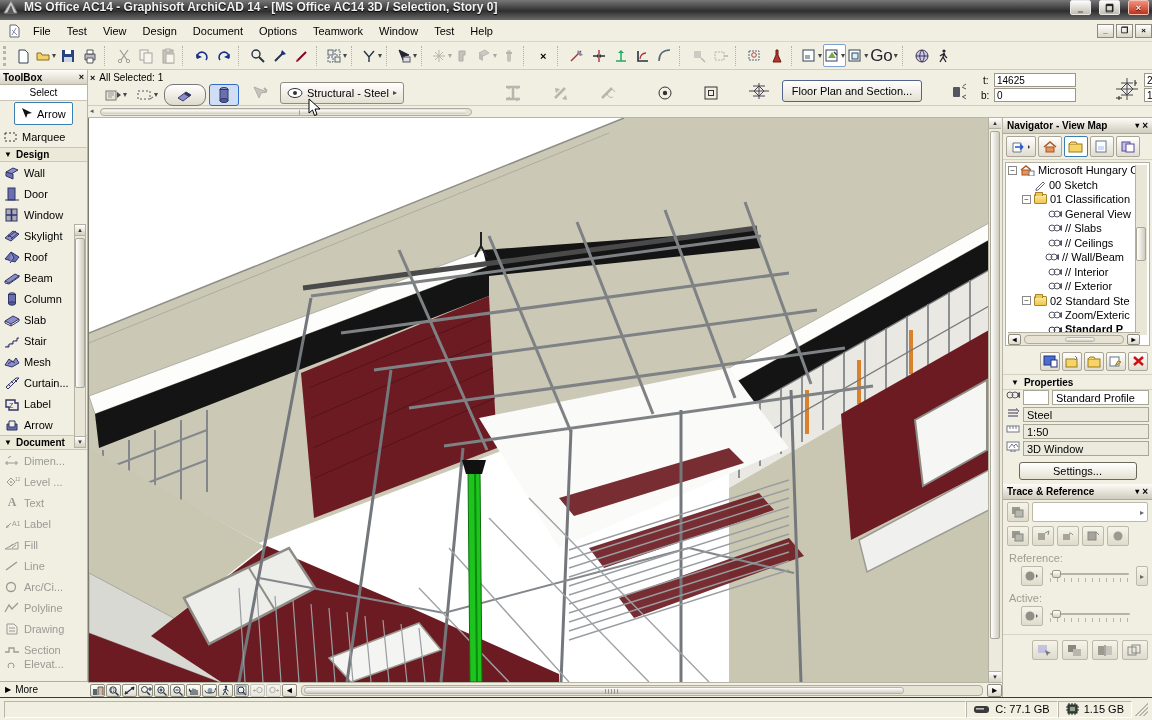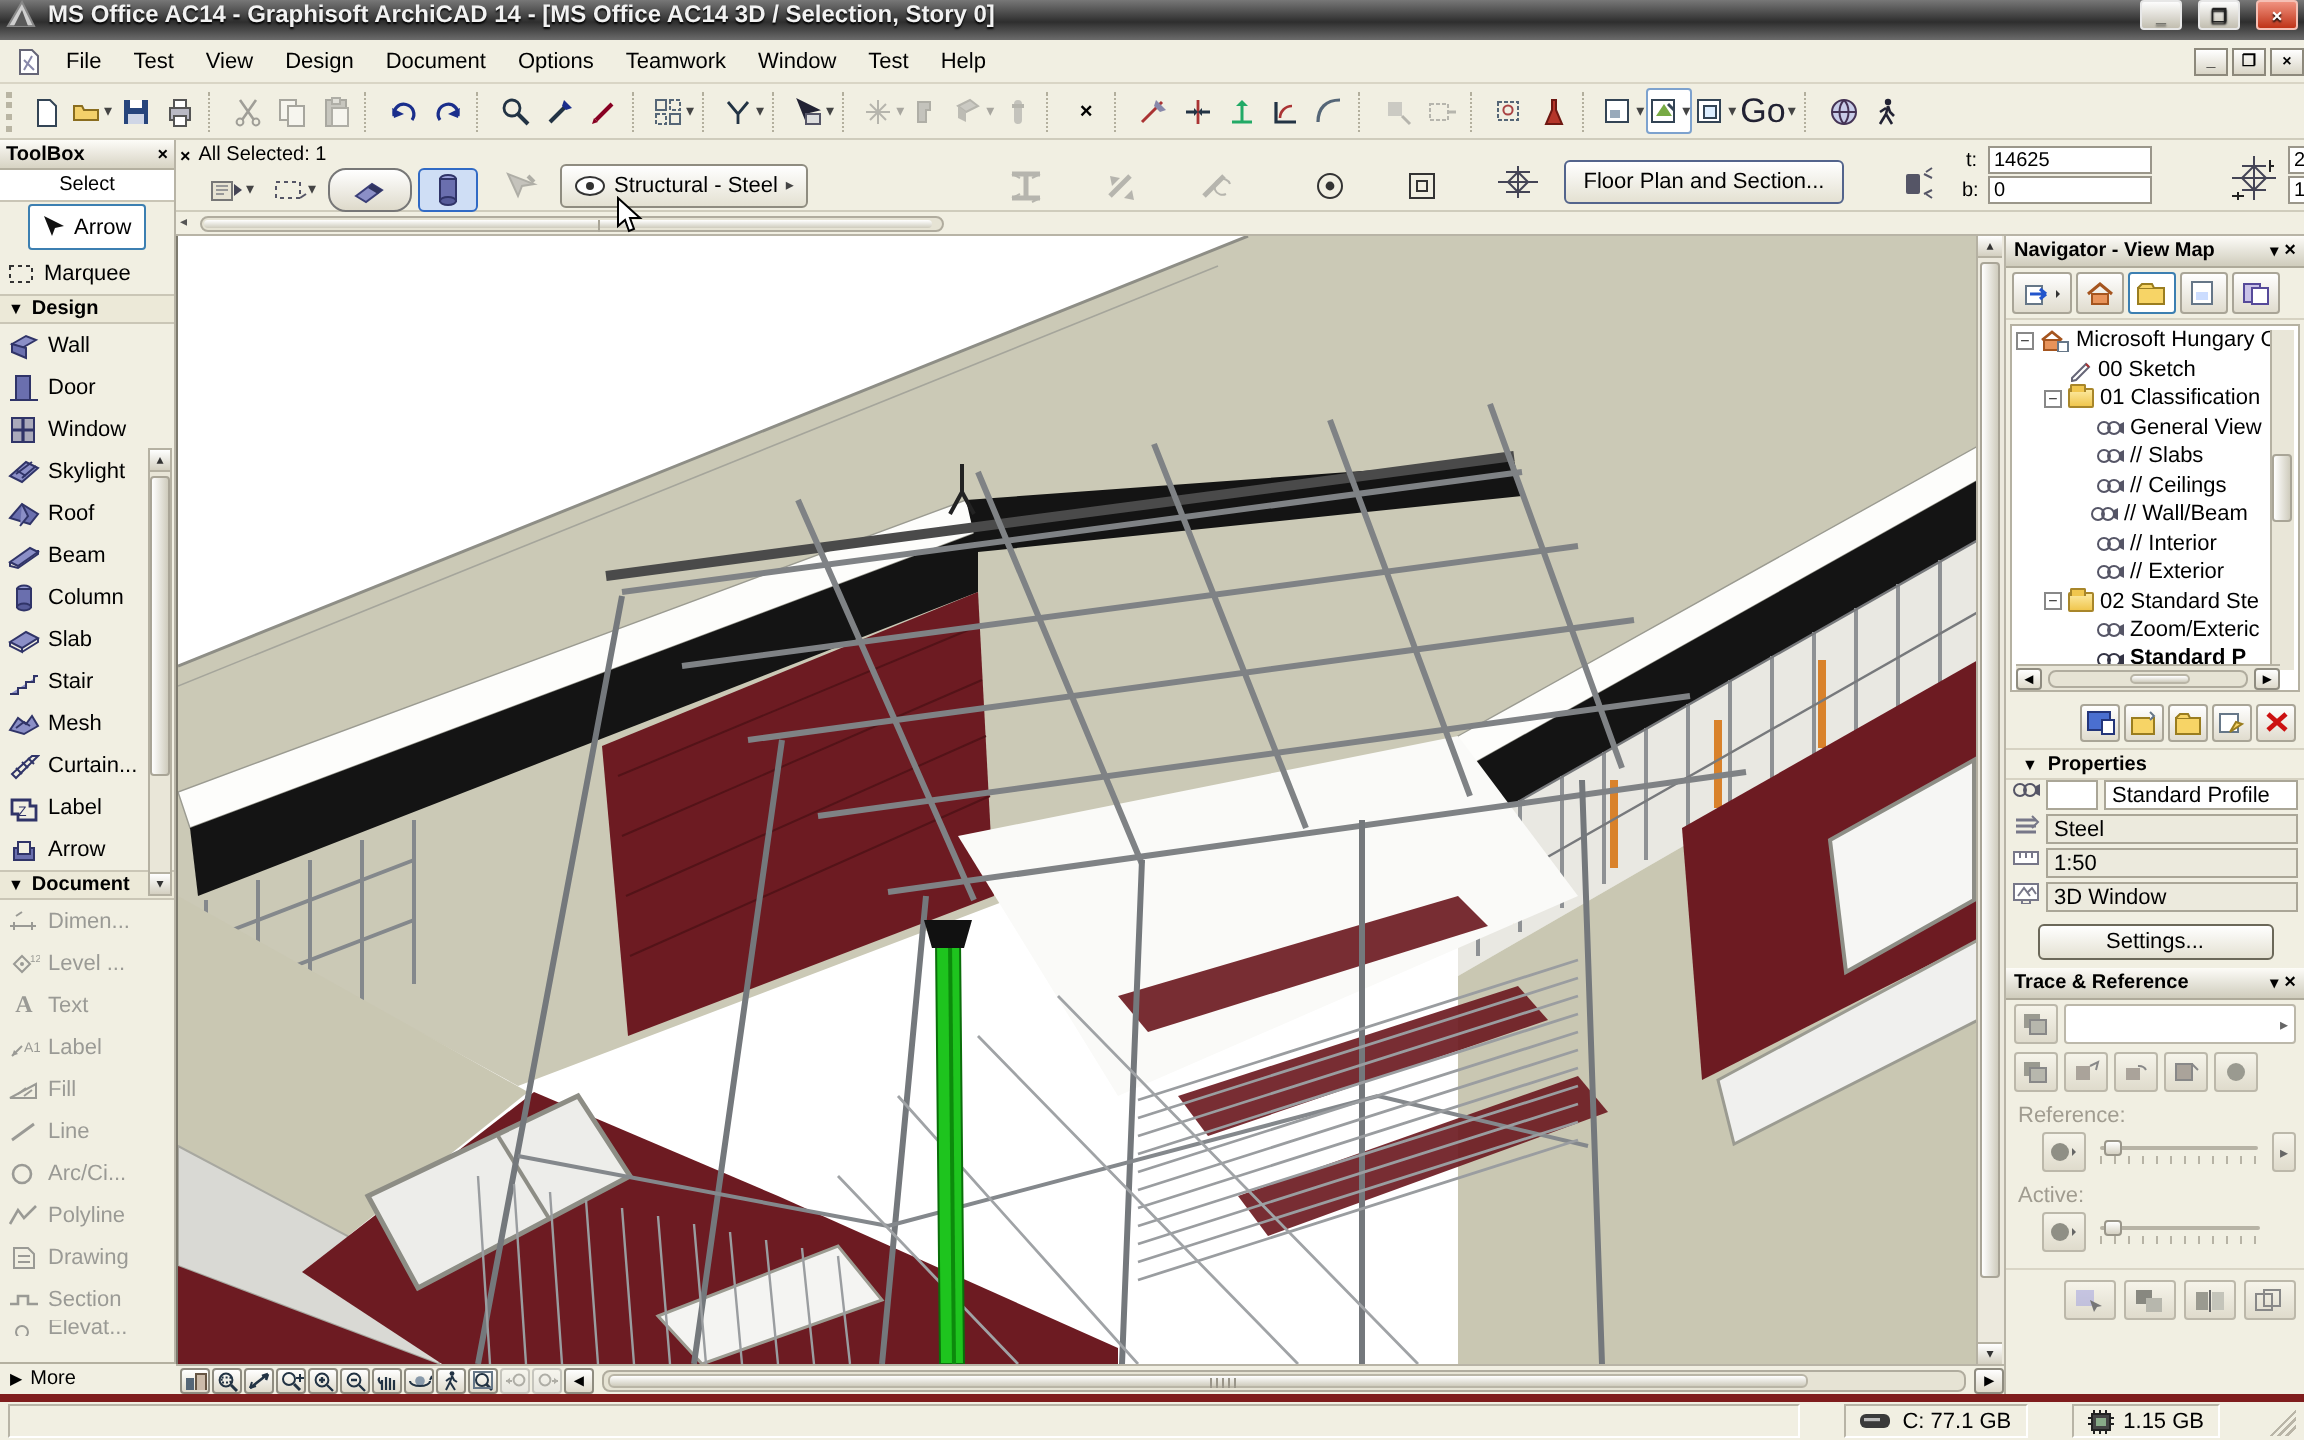--- a/index.html
+++ b/index.html
@@ -84,21 +84,21 @@
 .setbtn{width:118px;height:18px;margin:4px auto;border:1px solid #6b6859;border-radius:3px;background:linear-gradient(#fff,#e4e1d2);display:flex;align-items:center;justify-content:center;font-size:11px}
 .graytxt{color:#a09c90;font-size:11px}
 .tr-row{display:flex;align-items:center;gap:3px;padding:2px 4px}
 .trbtn{width:22px;height:20px;border:1px solid #bcb8aa;border-radius:2px;background:linear-gradient(#f6f4ea,#dfdbcc);display:flex;align-items:center;justify-content:center}
 .trwide{flex:1;height:20px;border:1px solid #bcb8aa;background:#fff;border-radius:2px;display:flex;align-items:center;justify-content:flex-end;padding-right:3px}
 .slider{flex:1;height:14px;position:relative;margin:0 4px}
 .slider .line{position:absolute;left:0;right:0;top:4px;height:2px;background:#b7b3a5;border-radius:1px}
 .slider .ticks{position:absolute;left:0;right:0;top:9px;height:4px;background:repeating-linear-gradient(90deg,#b7b3a5 0 1px,transparent 1px 7px)}
 .slider .knob{position:absolute;left:2px;top:1px;width:9px;height:8px;background:linear-gradient(#fff,#d5d1c2);border:1px solid #9a968a;border-radius:2px}
 
-.statusbar{position:absolute;left:0;top:697px;width:1152px;height:23px;background:#f1efe2;border-top:4px solid #7f1d1d;display:flex;align-items:center;padding:0 4px;gap:22px}
+.statusbar{position:absolute;left:0;top:697px;width:1152px;height:23px;background:#f1efe2;border-top:1px solid #7f1d1d;display:flex;align-items:center;padding:0 4px;gap:0}
 .sunken{border:1px solid #b8b4a6;border-right-color:#fff;border-bottom-color:#fff;height:17px;display:flex;align-items:center;gap:5px;padding:0 7px;font-size:11px}
 .sgrip{width:14px;height:14px;margin-left:2px;background:
  linear-gradient(135deg,transparent 0 52%,#b9b5a7 52% 58%,transparent 58% 66%,#b9b5a7 66% 72%,transparent 72% 80%,#b9b5a7 80% 86%,transparent 86%)}
 
 .cursor{position:absolute;z-index:50;pointer-events:none}
 </style>
 </head>
 <body>
 
 <div class="titlebar">

